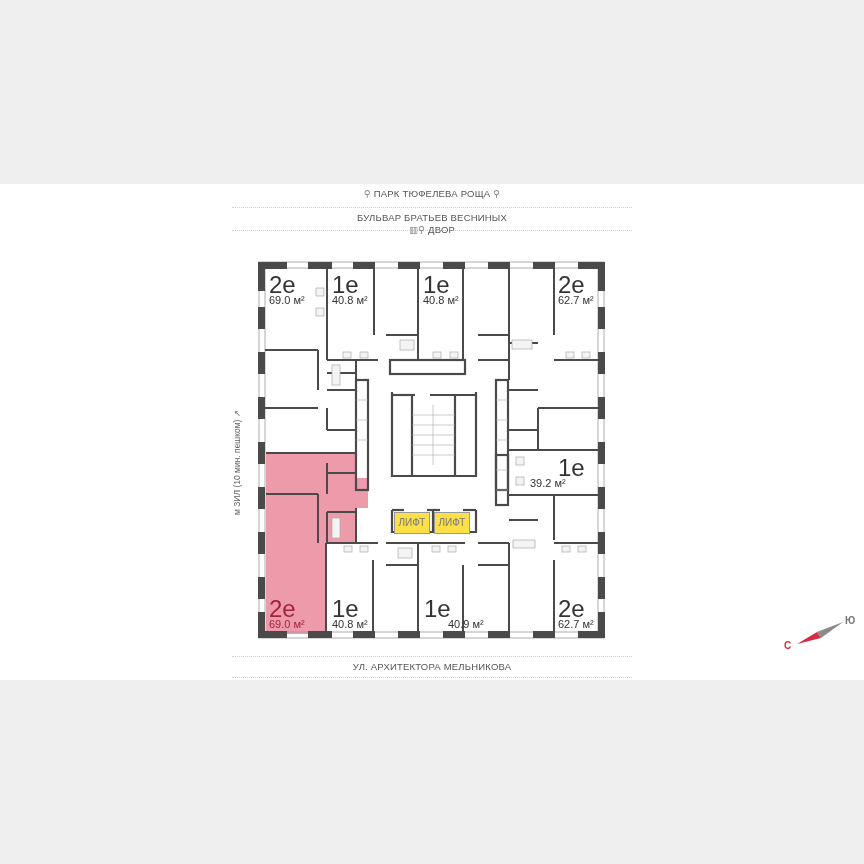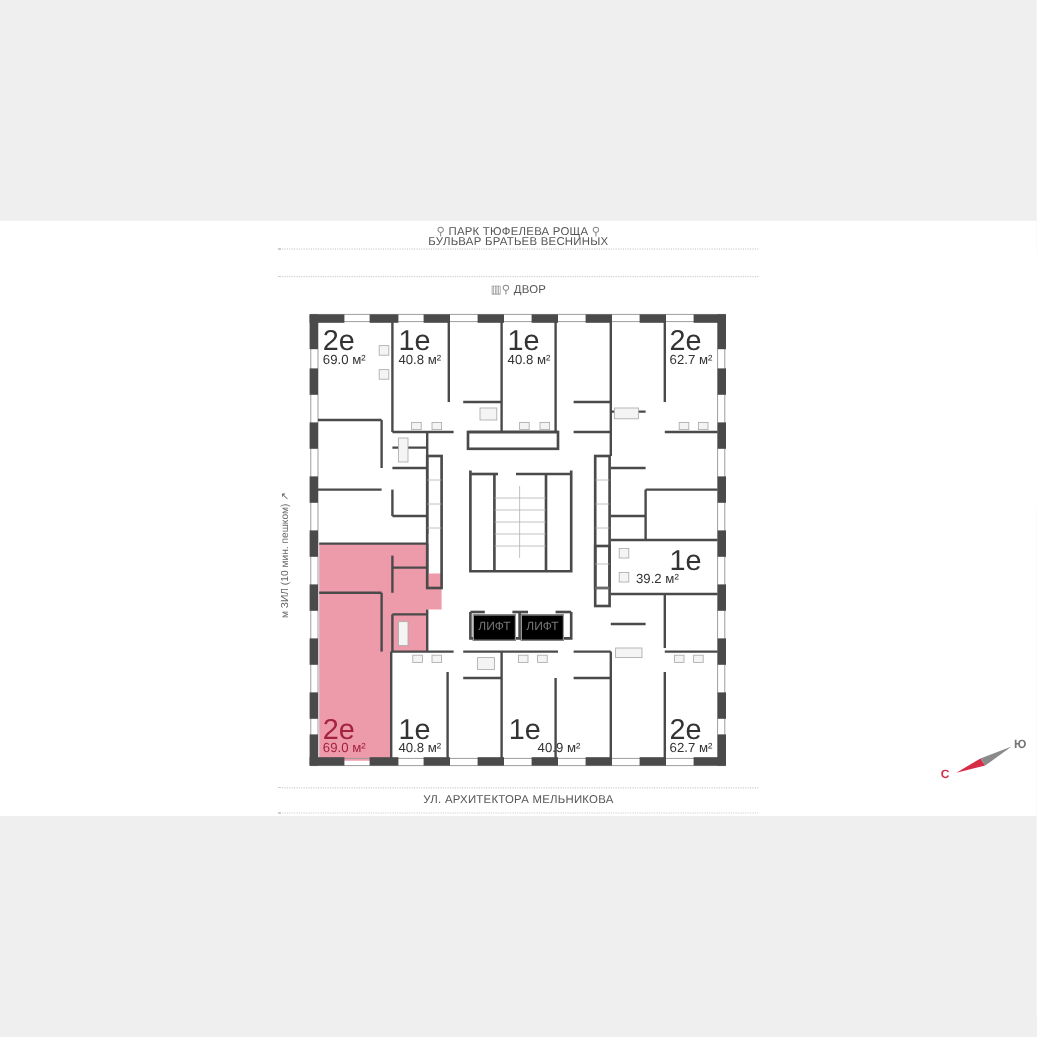--- a/index.html
+++ b/index.html
@@ -4,37 +4,37 @@
 <style>
   html,body{margin:0;padding:0;}
   body{width:864px;height:864px;background:#efefef;position:relative;overflow:hidden;font-family:"Liberation Sans","DejaVu Sans",sans-serif;}
   .panel{position:absolute;left:0;top:184px;width:864px;height:496px;background:#ffffff;}
   .label-row{position:absolute;left:232px;width:400px;text-align:center;font-size:9.5px;letter-spacing:0.2px;color:#555;font-weight:normal;}
   .dots{position:absolute;left:232px;width:400px;height:0;border-top:1px dotted #cfcfcf;}
   .plan{position:absolute;left:0;top:0;}
   .apt-type{position:absolute;font-size:24px;color:#333;line-height:1;}
   .apt-area{position:absolute;font-size:11px;color:#333;white-space:nowrap;}
   .apt-type.sel,.apt-area.sel{color:#a3233f;}
-  .lift{position:absolute;font-size:10px;color:#777;border:1px solid #999;background:#000000;text-align:center;line-height:20px;width:34px;height:20px;}
+  .lift{position:absolute;font-size:10px;color:#777;border:1px solid #999;background:#fde047;text-align:center;line-height:20px;width:34px;height:20px;}
   .side-label{position:absolute;left:232px;top:515px;transform-origin:0 0;transform:rotate(-90deg);font-size:8.5px;color:#666;white-space:nowrap;}
   .compass-s{position:absolute;left:784px;top:640px;color:#d72c45;font-size:10px;font-weight:bold;}
   .compass-n{position:absolute;left:845px;top:615px;color:#777;font-size:10px;font-weight:bold;}
 </style>
 </head>
 <body>
 
 <div class="panel"></div>
 
 <div class="label-row" style="top:188px;">
   <span style="color:#888;">⚲ </span><span>ПАРК ТЮФЕЛЕВА РОЩА</span><span style="color:#888;"> ⚲</span>
 </div>
 <div class="dots" style="top:207px;"></div>
-<div class="label-row" style="top:196px;">БУЛЬВАР БРАТЬЕВ ВЕСНИНЫХ</div>
+<div class="label-row" style="top:212px;">БУЛЬВАР БРАТЬЕВ ВЕСНИНЫХ</div>
 <div class="dots" style="top:230px;"></div>
-<div class="label-row" style="top:236px;">
+<div class="label-row" style="top:224px;">
   <span style="color:#888;">▥⚲ </span><span>ДВОР</span>
 </div>
 
 <svg class="plan" width="864" height="864">
 
   <g>
     <path d="M266,453 L356,453 L356,478 L368,478 L368,508 L356,508 L356,543 L326,543 L326,634 L266,634 Z" fill="#ed9aaa"></path>
   </g>
 
   <g fill="none" stroke="#9a9a9a" stroke-width="0.8">

